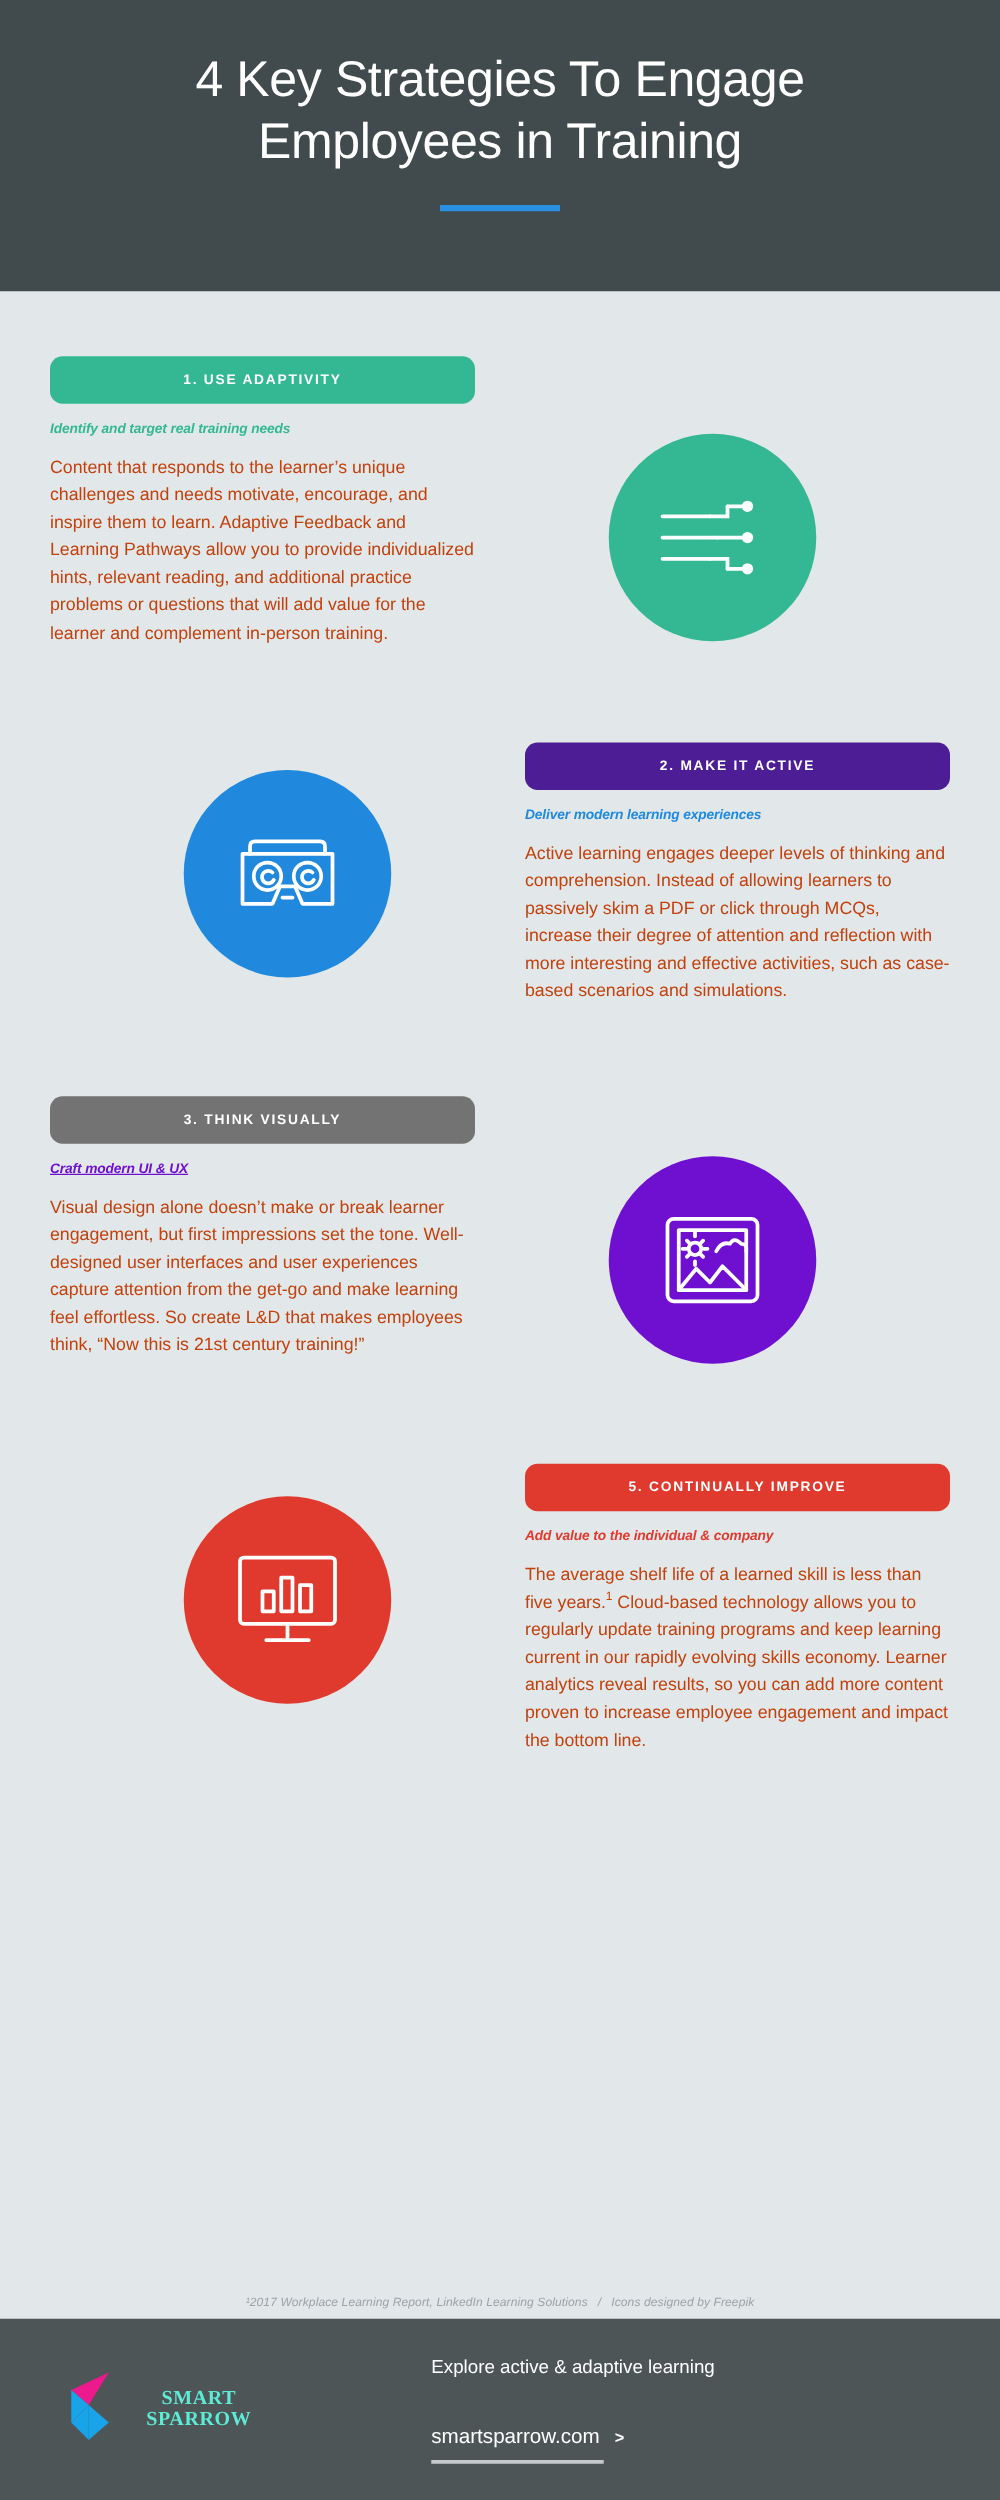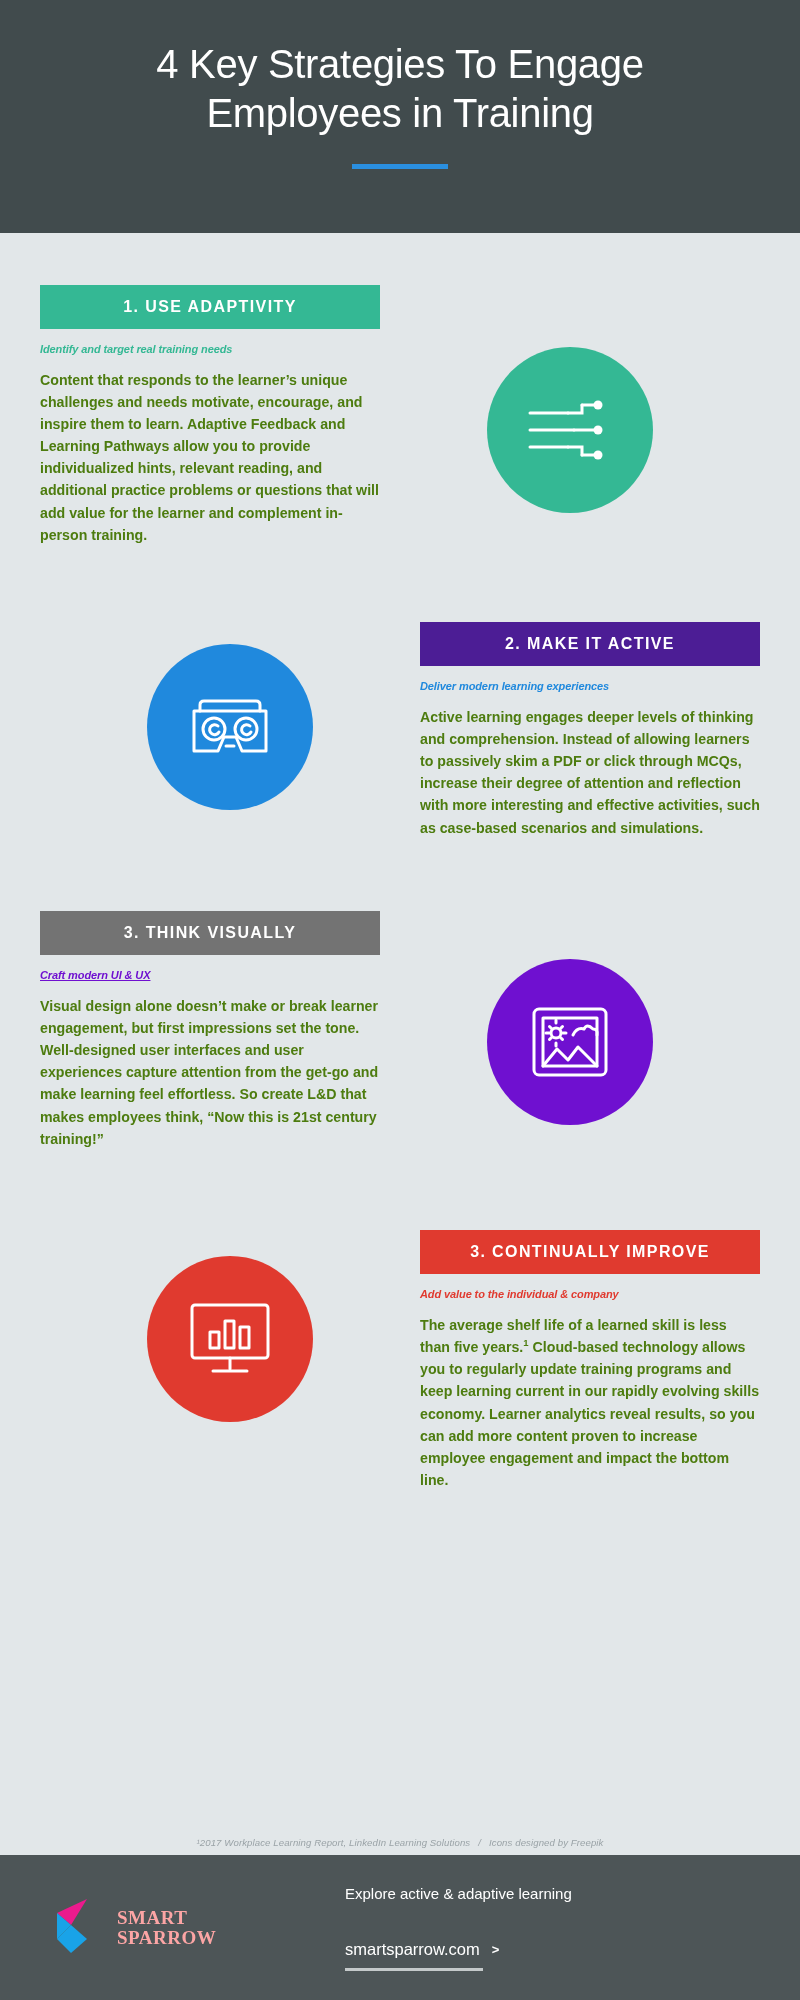--- a/index.html
+++ b/index.html
@@ -60,39 +60,39 @@
   .textcol { width: 340px; }
   .iconcol {
     flex: 1;
     display: flex;
     justify-content: center;
   }
 
   .badge {
     display: block;
     color: #ffffff;
-    font-size: 16px;
+    font-size: 11px;
     font-weight: bold;
     letter-spacing: 1.4px;
     text-align: center;
     padding: 13px 10px;
     width: 100%;
+    border-radius: 10px;
   }
   .subtitle {
     font-style: italic;
     font-weight: bold;
     font-size: 11px;
     margin: 14px 0 14px;
     letter-spacing: -0.1px;
   }
   .body {
-    color: #4d7c0f;
+    color: #c2410c;
     font-size: 14.2px;
     line-height: 1.56;
-    font-weight: bold;
   }
   .body sup { font-size: 9.5px; vertical-align: super; }
 
   
   .circle {
     width: 166px;
     height: 166px;
     border-radius: 50%;
     display: flex;
     align-items: center;
@@ -126,26 +126,27 @@
     align-items: center;
   }
   .logo-wrap {
     display: flex;
     align-items: center;
     margin-left: 55px;
     width: 290px;
   }
   .logo-mark { margin-right: 10px; }
   .logo-text {
-    color: #fca5a5;
+    color: #5eead4;
     font-family: "Liberation Serif", serif;
     font-weight: bold;
-    font-size: 19px;
+    font-size: 16px;
     line-height: 1.02;
     letter-spacing: 0.5px;
+    text-align: center;
   }
   .footer-right { color: #ffffff; }
   .footer-tag {
     font-size: 15px;
     margin-bottom: 38px;
     font-weight: 400;
   }
   .footer-link-row {
     display: flex;
     align-items: center;
@@ -259,21 +260,21 @@
             </g>
           </svg>
         </div>
       </div>
     </div>
   </div>
 
   <div class="section" style="margin-top:80px;">
     <div class="row reverse">
       <div class="textcol">
-        <div class="badge" style="background:#e03a2f;">3. CONTINUALLY IMPROVE</div>
+        <div class="badge" style="background:#e03a2f;">5. CONTINUALLY IMPROVE</div>
         <div class="subtitle" style="color:#e03a2f;">Add value to the individual &amp; company</div>
         <div class="body"><span>The average shelf life of a learned skill is less than five years.</span><sup>1</sup><span> Cloud-based technology allows you to regularly update training programs and keep learning current in our rapidly evolving skills economy. Learner analytics reveal results, so you can add more content proven to increase employee engagement and impact the bottom line.</span></div>
       </div>
       <div class="iconcol" style="padding-top:26px;">
         <div class="circle" style="background:#e03a2f;">
           <svg width="90" height="80" viewBox="0 0 90 80">
             <g stroke="#ffffff" stroke-width="3" fill="none" stroke-linejoin="round" stroke-linecap="round">
               <rect x="7" y="6" width="76" height="53" rx="3"></rect>
               <rect x="25" y="33" width="9" height="16"></rect>
               <rect x="40" y="22" width="9" height="27"></rect>

